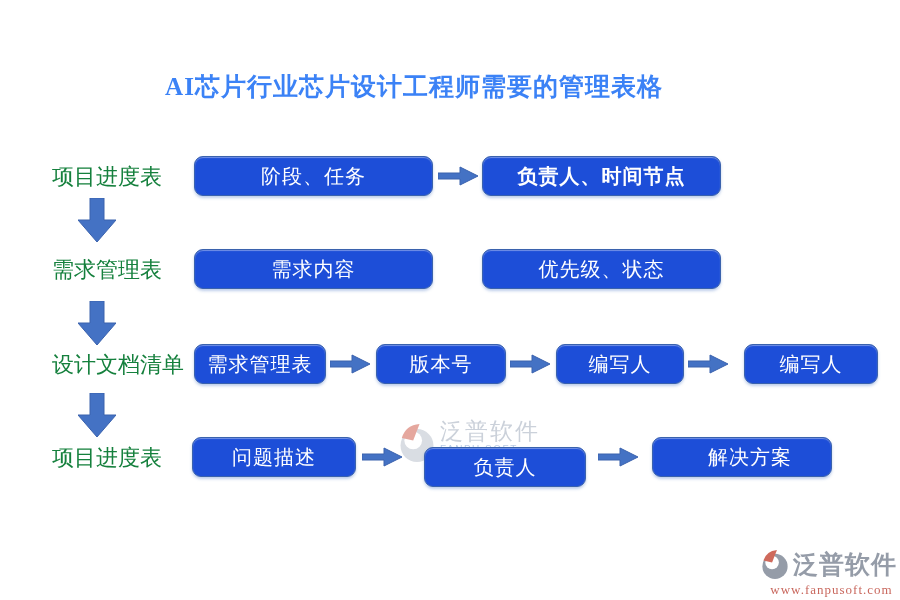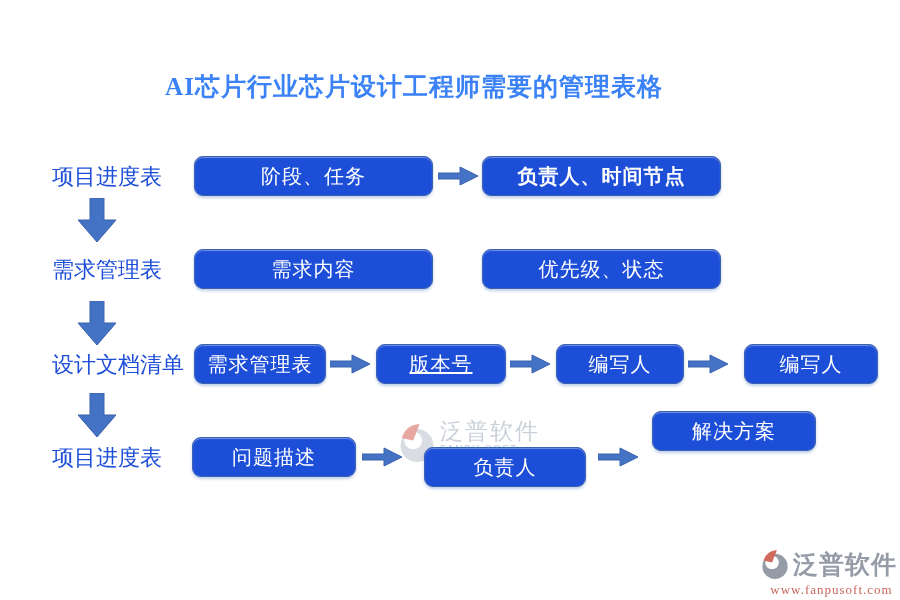--- a/index.html
+++ b/index.html
@@ -5,21 +5,21 @@
   html,body{margin:0;padding:0;background:#fff;}
   .canvas{
     position:relative;width:900px;height:600px;background:#ffffff;
     overflow:hidden;font-family:"Liberation Serif","DejaVu Serif",serif;
   }
   .title{
     position:absolute;left:0;top:70px;width:780px;text-align:center;
     font-size:25px;font-weight:bold;color:#3b82f6;letter-spacing:1px;margin-left:24px;
   }
   .row-label{
-    position:absolute;left:52px;font-size:22px;color:#1d4ed8;z-index:2;white-space:nowrap;
+    position:absolute;left:52px;font-size:22px;color:#15803d;z-index:2;white-space:nowrap;
   }
   .box{
     position:absolute;height:38px;background:#1d4ed8;border:1px solid #3A62AD;
     border-radius:9px;color:#fff;display:flex;align-items:center;justify-content:center;
     font-size:20px;letter-spacing:1px;z-index:2;
     box-shadow:inset 0 1px 1px rgba(255,255,255,.38), 0 2px 3px rgba(68,114,196,.35);
     white-space:nowrap;
   }
   .harrow,.darrow{position:absolute;z-index:2;}
   .wm{position:absolute;z-index:1;}
@@ -66,21 +66,21 @@
 
   <svg class="darrow" style="left:78px;top:301px;" width="38" height="44" viewBox="0 0 38 44">
     <polygon points="12,0 26,0 26,22 38,22 19,44 0,22 12,22" fill="#4472C4" stroke="#3A62AD" stroke-width="1"></polygon>
   </svg>
 
   <div class="row-label" style="top:350px;">设计文档清单</div>
   <div class="box" style="left:194px;top:344px;width:130px;">需求管理表</div>
   <svg class="harrow" style="left:330px;top:354px;" width="40" height="20" viewBox="0 0 40 20">
     <polygon points="0,7 22,7 22,1 40,10 22,19 22,13 0,13" fill="#4472C4" stroke="#3A62AD" stroke-width="1"></polygon>
   </svg>
-  <div class="box" style="left:376px;top:344px;width:128px;text-decoration:underline;">版本号</div>
+  <div class="box" style="left:376px;top:344px;width:128px;">版本号</div>
   <svg class="harrow" style="left:510px;top:354px;" width="40" height="20" viewBox="0 0 40 20">
     <polygon points="0,7 22,7 22,1 40,10 22,19 22,13 0,13" fill="#4472C4" stroke="#3A62AD" stroke-width="1"></polygon>
   </svg>
   <div class="box" style="left:556px;top:344px;width:126px;">编写人</div>
   <svg class="harrow" style="left:688px;top:354px;" width="40" height="20" viewBox="0 0 40 20">
     <polygon points="0,7 22,7 22,1 40,10 22,19 22,13 0,13" fill="#4472C4" stroke="#3A62AD" stroke-width="1"></polygon>
   </svg>
   <div class="box" style="left:744px;top:344px;width:132px;">编写人</div>
 
   <svg class="darrow" style="left:78px;top:393px;" width="38" height="44" viewBox="0 0 38 44">
@@ -89,21 +89,21 @@
 
   <div class="row-label" style="top:443px;">项目进度表</div>
   <div class="box" style="left:192px;top:437px;width:162px;">问题描述</div>
   <svg class="harrow" style="left:362px;top:447px;" width="40" height="20" viewBox="0 0 40 20">
     <polygon points="0,7 22,7 22,1 40,10 22,19 22,13 0,13" fill="#4472C4" stroke="#3A62AD" stroke-width="1"></polygon>
   </svg>
   <div class="box" style="left:424px;top:447px;width:160px;">负责人</div>
   <svg class="harrow" style="left:598px;top:447px;" width="40" height="20" viewBox="0 0 40 20">
     <polygon points="0,7 22,7 22,1 40,10 22,19 22,13 0,13" fill="#4472C4" stroke="#3A62AD" stroke-width="1"></polygon>
   </svg>
-  <div class="box" style="left:652px;top:411px;width:162px;">解决方案</div>
+  <div class="box" style="left:652px;top:437px;width:162px;padding-left:16px;">解决方案</div>
 
   <div class="footer-logo">
     <div class="footer-row">
       <svg width="30" height="33" viewBox="0 0 30 34">
         <circle cx="15" cy="19" r="13" fill="#959CA8"></circle>
         <circle cx="12" cy="15" r="7" fill="#ffffff"></circle>
         <path d="M3,13 Q6,3 17,2 L12,15 Z" fill="#CF6A5C"></path>
       </svg>
       <span class="footer-brand">泛普软件</span>
     </div>

